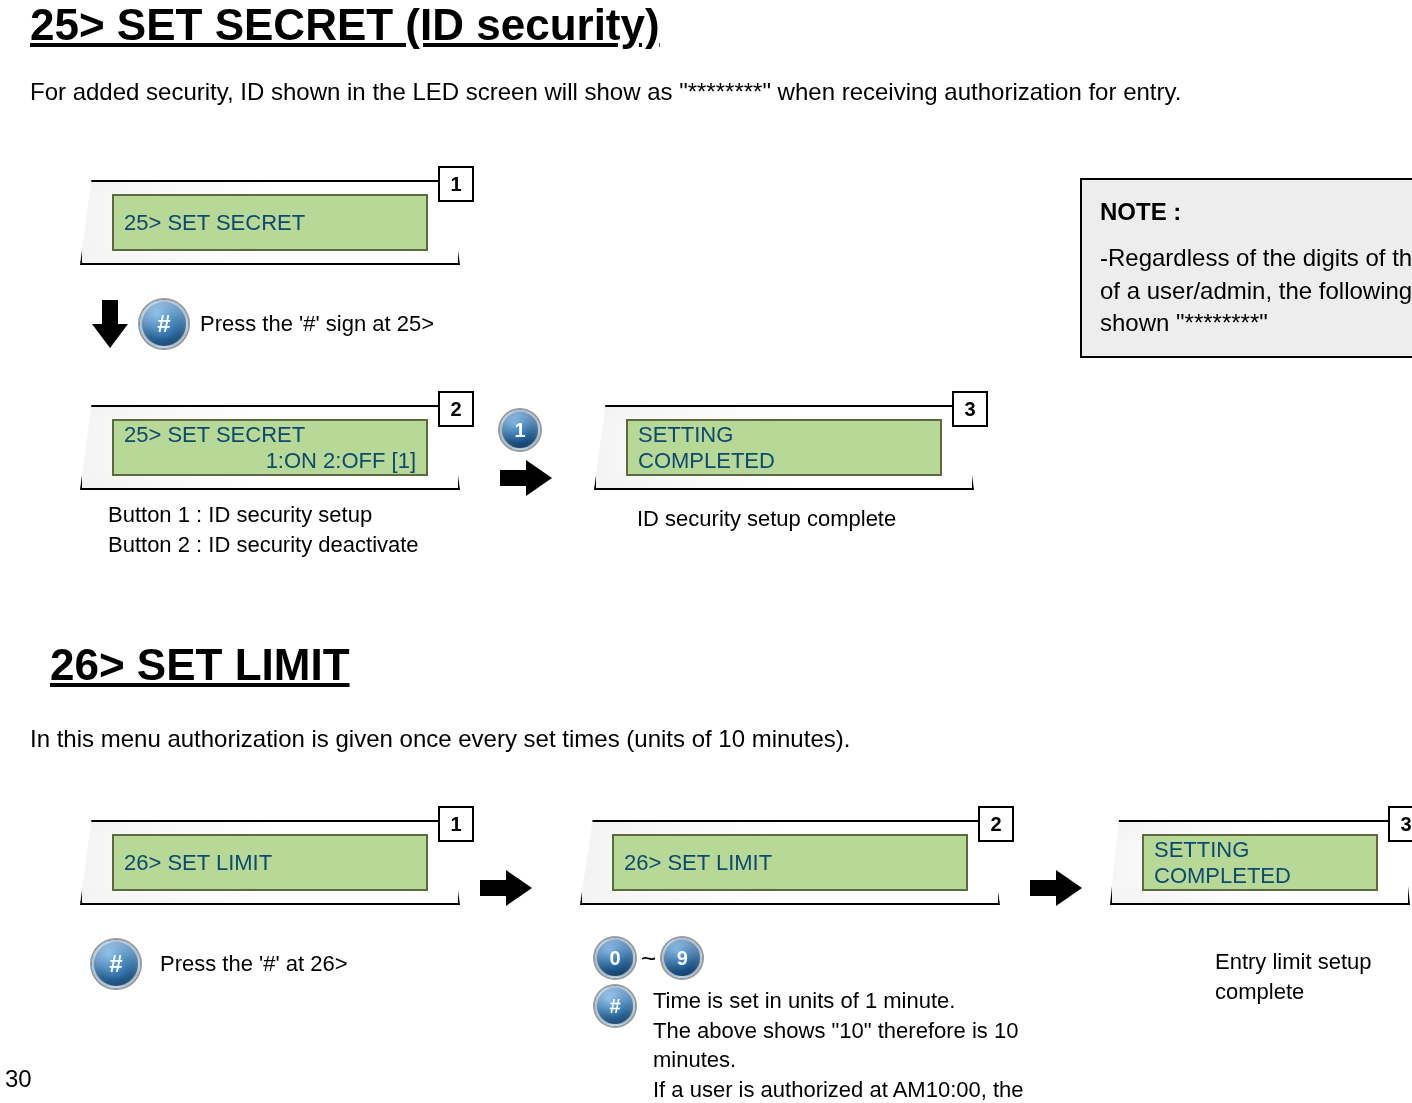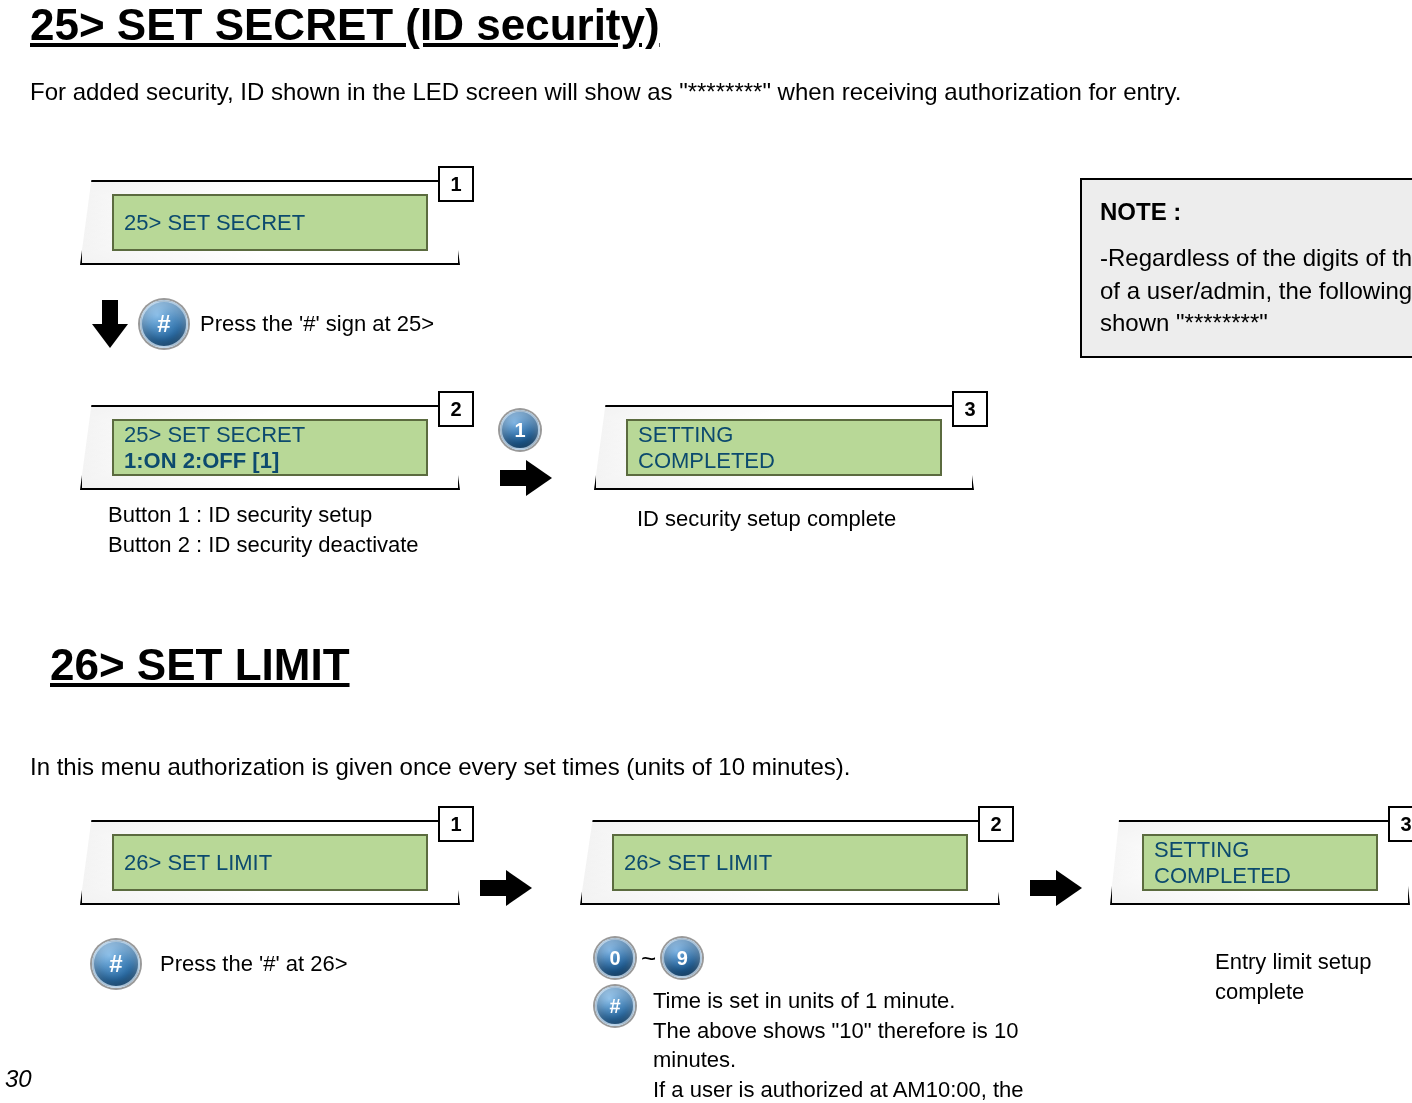--- a/index.html
+++ b/index.html
@@ -18,21 +18,20 @@
     text-decoration: underline;
   }
   .desc {
     font-size: 24px;
   }
   .page-num {
     position: absolute;
     left: 5px;
     bottom: 10px;
     font-size: 24px;
-    font-style: italic;
   }
 
   
   .device {
     position: relative;
     width: 380px;
     height: 85px;
   }
   .device .outer {
     position: absolute;
@@ -173,21 +172,21 @@
 <div class="note-box" style="position:absolute; left:1080px; top:178px; width:370px;">
   <div style="font-weight:bold; margin-bottom:14px;">NOTE :</div>
   <div>-Regardless of the digits of the ID of a user/admin, the following is shown "********"</div>
 </div>
 
 <div style="position:absolute; left:80px; top:405px;">
   <div class="device">
     <div class="outer"></div>
     <div class="lcd">
       <div>25&gt; SET SECRET</div>
-      <div style="text-align:left;font-weight:bold;">1:ON  2:OFF  [1]</div>
+      <div style="text-align:right;">1:ON  2:OFF  [1]</div>
     </div>
     <div class="step-badge">2</div>
   </div>
   <div class="caption" style="margin:10px 0 0 28px;">
     <div>Button 1 : ID security setup</div>
     <div>Button 2 : ID security deactivate</div>
   </div>
 </div>
 
 <span class="key digit small" style="position:absolute; left:500px; top:410px;">1</span>
@@ -200,21 +199,21 @@
     <div class="lcd center">
       <div>SETTING</div>
       <div>COMPLETED</div>
     </div>
     <div class="step-badge">3</div>
   </div>
   <div class="caption" style="margin:14px 0 0 43px;">ID security setup complete</div>
 </div>
 
 <div class="h1" style="position:absolute; left:50px; top:640px;">26&gt; SET LIMIT</div>
-<div class="desc" style="position:absolute; left:30px; top:725px;margin-top:28px;">In this menu authorization is given once every set times (units of 10 minutes).</div>
+<div class="desc" style="position:absolute; left:30px; top:725px;">In this menu authorization is given once every set times (units of 10 minutes).</div>
 
 <div style="position:absolute; left:80px; top:820px;">
   <div class="device">
     <div class="outer"></div>
     <div class="lcd">
       <span>26&gt; SET LIMIT</span>
     </div>
     <div class="step-badge">1</div>
   </div>
 </div>

